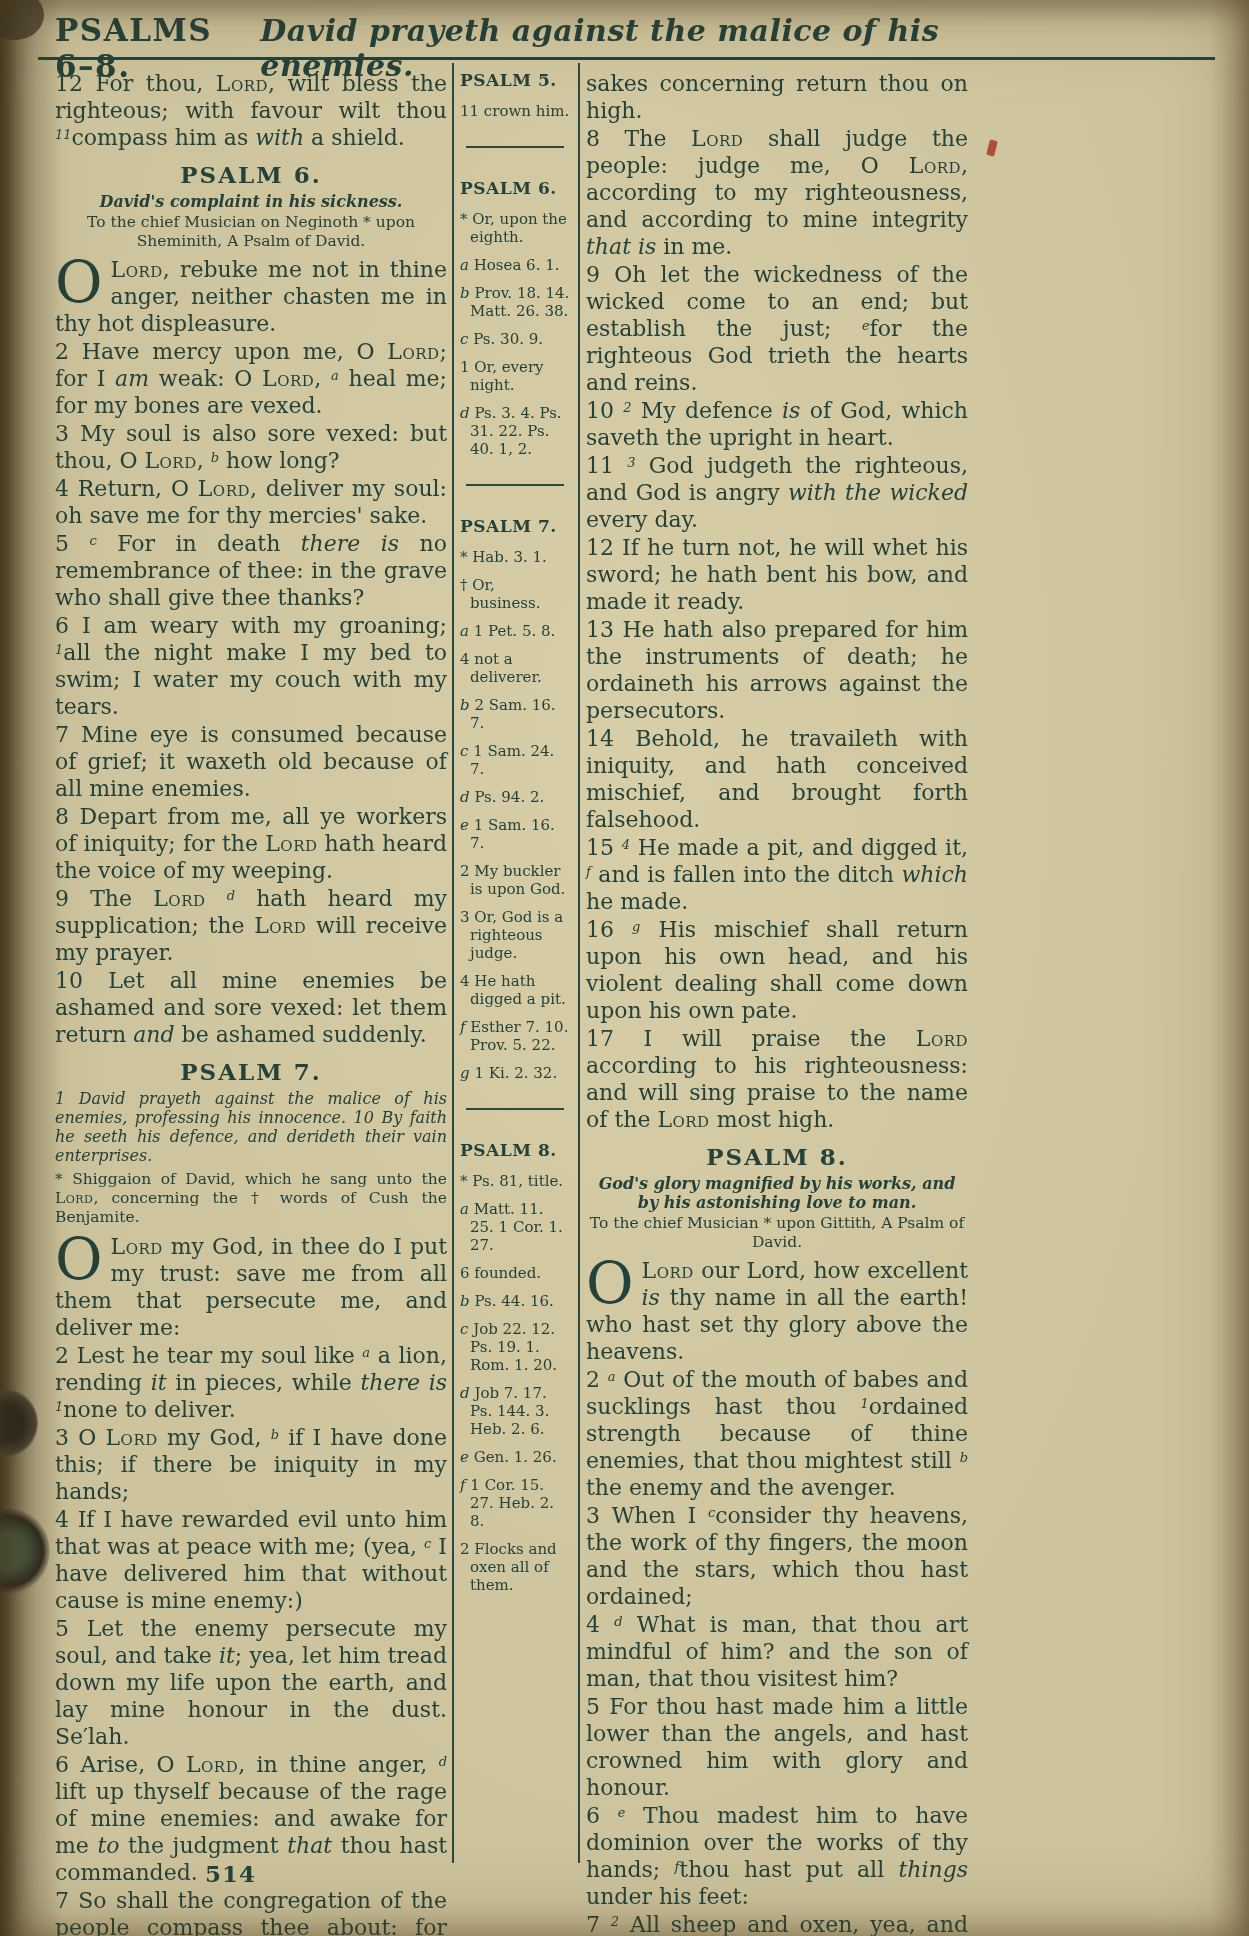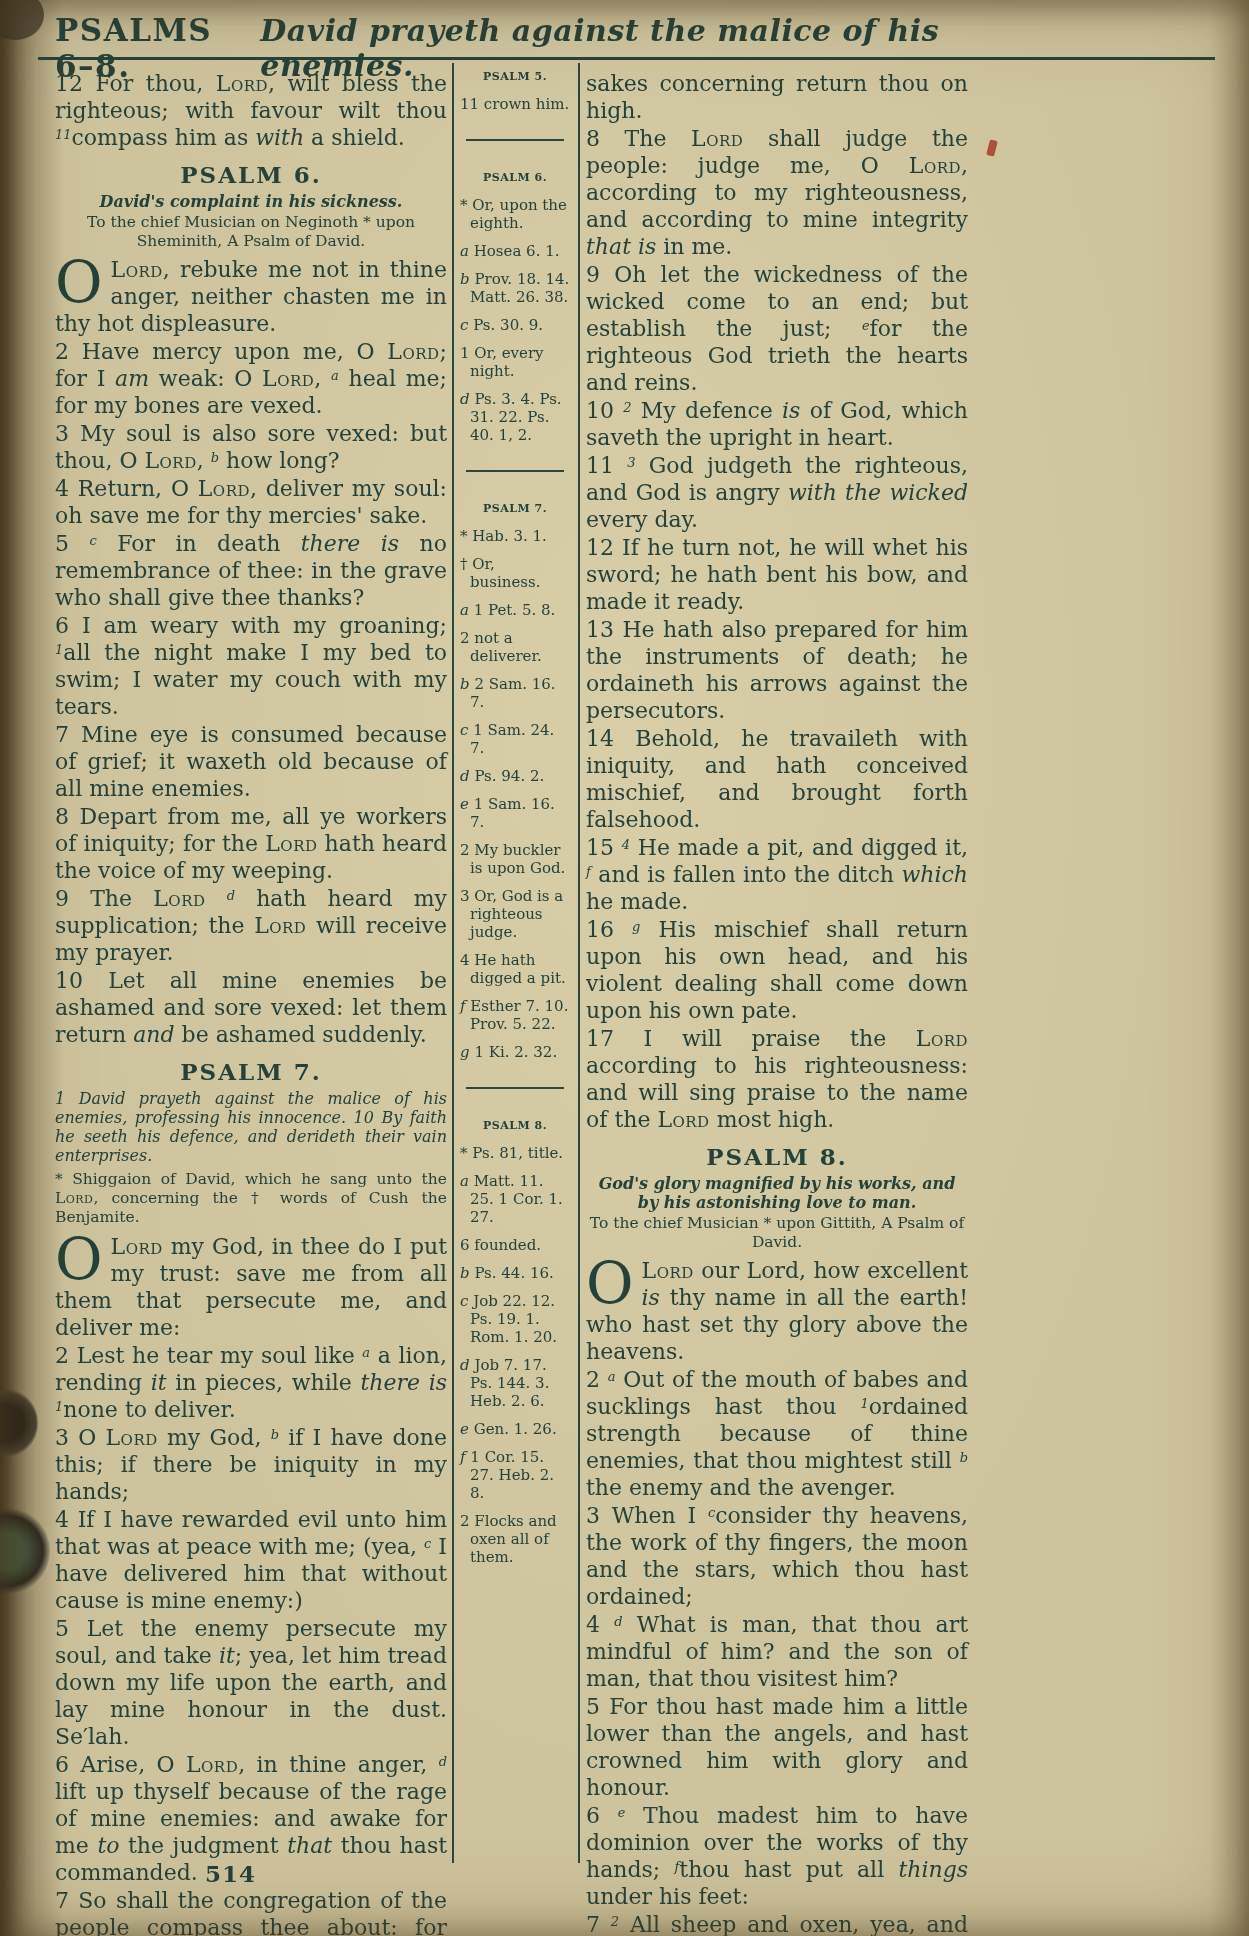--- a/index.html
+++ b/index.html
@@ -45,21 +45,21 @@
   .psalm-heading { margin:10px 0 4px; font-size:23px; font-weight:bold; text-align:center; letter-spacing:2px; }
   .summary { margin:0 0 2px; font-size:16px; line-height:19px; text-align:center; font-style:italic;font-weight:bold; }
   .inscription { margin:0 0 5px; font-size:15.5px; line-height:19px; text-align:center; }
   .chapter-summary { margin:0 0 5px; font-size:16px; line-height:19px; text-align:justify; font-style:italic; }
   .note { margin:0 0 6px; font-size:15.5px; line-height:19px; text-align:justify; }
   .sc { font-variant:small-caps; letter-spacing:0.5px; }
   .it { font-style:italic; }
   sup.ref { font-size:13px; font-style:italic; line-height:0; vertical-align:6px; }
   .dropcap .cap { float:left; font-size:58px; line-height:46px; padding:3px 8px 0 0; }
 
-  .ref-heading { font-size:11px; font-weight:bold; text-align:center; margin:0 0 12px; letter-spacing:0.5px; }
+  .ref-heading { font-size:17px; font-weight:bold; margin:0 0 12px; letter-spacing:0.5px; }
   .ref-item { font-size:15px; line-height:18px; margin:8px 0 10px; padding-left:10px; text-indent:-10px; }
   .ref-divider { height:0; border-top:2px solid #2b4840; margin:26px 6px 30px; }
   .ref-group[data-gi="1"] { margin-top:20px; }
   .ref-group[data-gi="2"] { margin-top:24px; }
   .ref-group[data-gi="3"] { margin-top:20px; }
 
   .page-number { position:absolute; left:205px; top:1860px; font-size:23px; font-weight:bold; letter-spacing:1px;text-align:center; }
 </style>
 </head>
 <body>
@@ -120,21 +120,21 @@
         <p class="ref-item"><span class="it">c</span> Ps. 30. 9.</p>
         <p class="ref-item">1 Or, every night.</p>
         <p class="ref-item"><span class="it">d</span> Ps. 3. 4. Ps. 31. 22. Ps. 40. 1, 2.</p>
       </div>
       <div class="ref-divider"></div>
       <div class="ref-group" data-gi="2">
         <div class="ref-heading">PSALM 7.</div>
         <p class="ref-item">* Hab. 3. 1.</p>
         <p class="ref-item">† Or, business.</p>
         <p class="ref-item"><span class="it">a</span> 1 Pet. 5. 8.</p>
-        <p class="ref-item">2 not a deliverer.</p>
+        <p class="ref-item">4 not a deliverer.</p>
         <p class="ref-item"><span class="it">b</span> 2 Sam. 16. 7.</p>
         <p class="ref-item"><span class="it">c</span> 1 Sam. 24. 7.</p>
         <p class="ref-item"><span class="it">d</span> Ps. 94. 2.</p>
         <p class="ref-item"><span class="it">e</span> 1 Sam. 16. 7.</p>
         <p class="ref-item">2 My buckler is upon God.</p>
         <p class="ref-item">3 Or, God is a righteous judge.</p>
         <p class="ref-item">4 He hath digged a pit.</p>
         <p class="ref-item"><span class="it">f</span> Esther 7. 10. Prov. 5. 22.</p>
         <p class="ref-item"><span class="it">g</span> 1 Ki. 2. 32.</p>
       </div>

